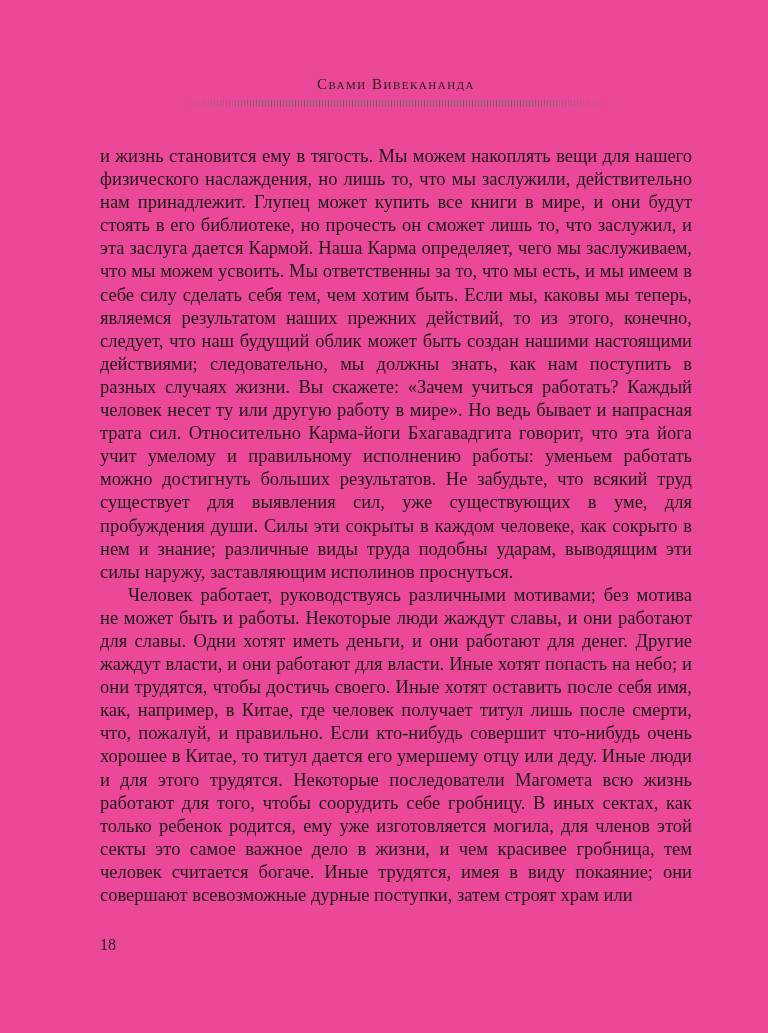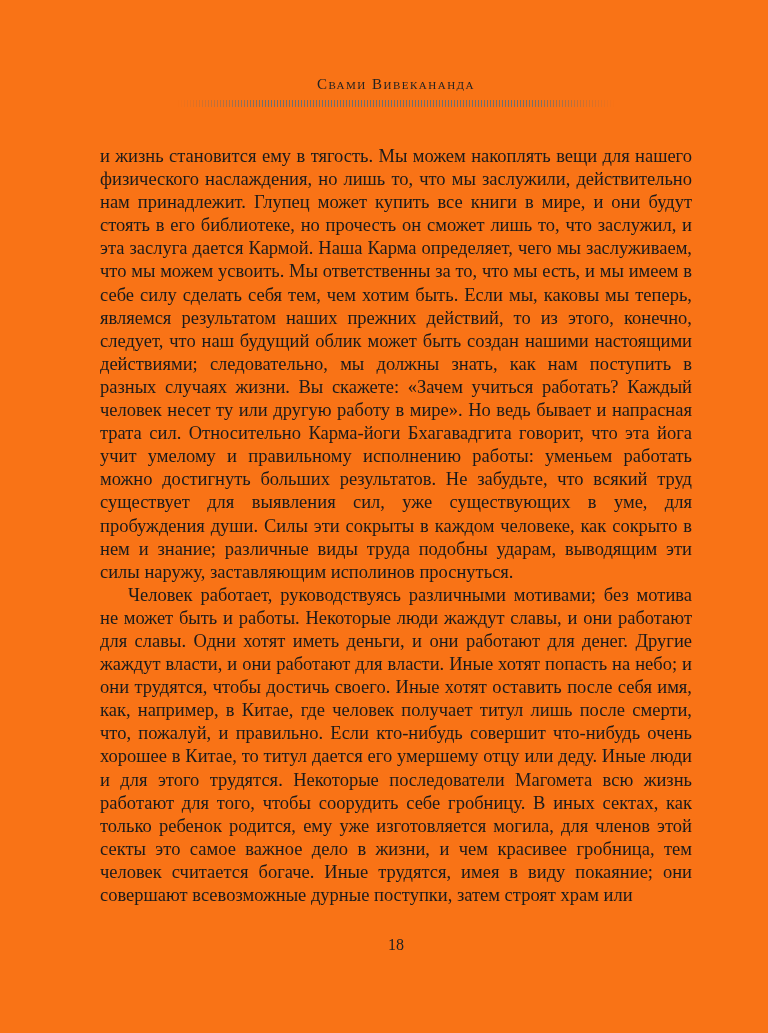--- a/index.html
+++ b/index.html
@@ -4,21 +4,21 @@
   <style>
     html, body {
       margin: 0;
       padding: 0;
       background: #ffffff;
     }
     .page {
       position: relative;
       width: 768px;
       height: 1033px;
-      background: #f97316;
+      background: #ec4899;
       box-sizing: border-box;
       font-family: "Liberation Serif", "DejaVu Serif", serif;
       color: #1b1b1b;
       overflow: hidden;
     }
     .content-column {
       position: absolute;
       left: 100px;
       top: 76px;
       width: 592px;
@@ -49,21 +49,21 @@
       padding: 0;
     }
     .body-text p.indented {
       text-indent: 28px;
     }
     .page-number {
       position: absolute;
       left: 100px;
       width: 592px;
       top: 936px;
-      text-align: center;
+      text-align: left;
       font-size: 16px;
       color: #222222;
     }
   </style>
 </head>
 <body>
 
 <div class="page">
   <div class="content-column">
     <div class="running-header">Свами Вивекананда</div>

